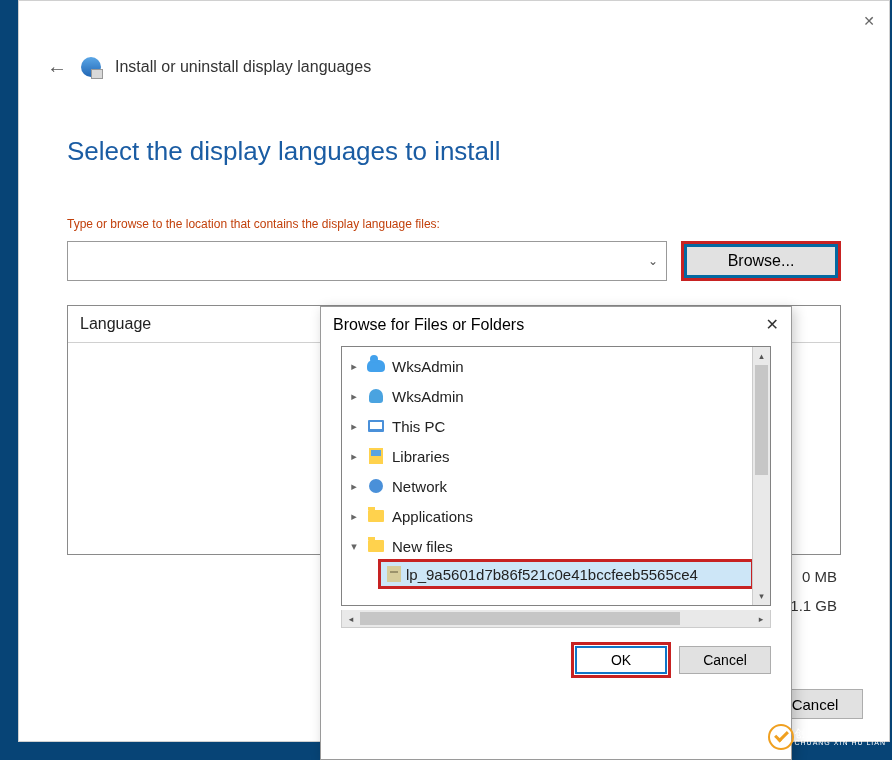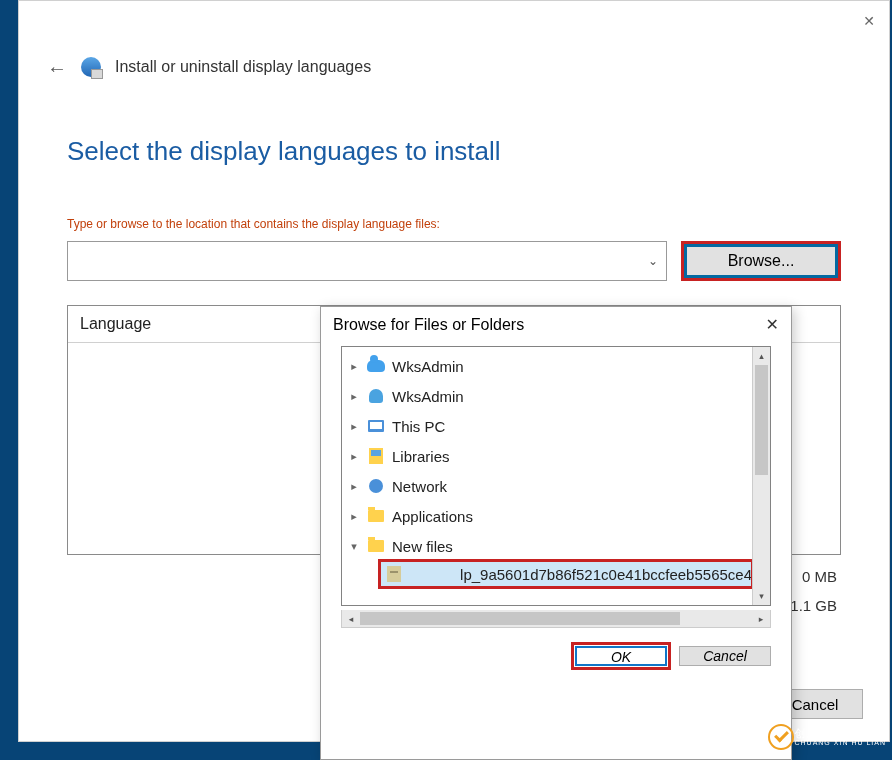--- a/index.html
+++ b/index.html
@@ -166,23 +166,22 @@
   .fold { width:16px;height:12px;background:#ffd24d;border-radius:1px;position:relative;}
   .fold::before{content:"";position:absolute;left:0;top:-3px;width:7px;height:3px;background:#ffd24d;}
   .arch { width:14px;height:16px;background:#d6cc9a;position:relative;}
   .arch::after{content:"";position:absolute;left:3px;top:5px;width:8px;height:2px;background:#9b926b;}
   .sel-row {
     background: #cde6f7;
     outline: 3px solid #c72222;
     outline-offset: -1px;
     margin-left: 38px;
     height: 26px;
-    display:flex;align-items:center;gap:16px;
+    display:flex;align-items:center;gap:2px;
     padding-left: 4px;
-    justify-content: space-between;
   }
   .vscroll {
     width: 18px;
     background: #e9e9e9;
     border-left: 1px solid #ccc;
     position: relative;
   }
   .vscroll .arrow { position:absolute;left:0;width:100%;height:18px;display:flex;align-items:center;justify-content:center;font-size:9px;color:#555;}
   .vscroll .up{top:0;} .vscroll .down{bottom:0;}
   .vscroll .thumb{position:absolute;top:18px;left:2px;right:2px;height:110px;background:#c6c6c6;}
@@ -197,26 +196,25 @@
   .hscroll .arrow{position:absolute;top:0;height:100%;width:18px;display:flex;align-items:center;justify-content:center;font-size:9px;color:#555;}
   .hscroll .l{left:0;} .hscroll .r{right:0;}
   .hscroll .thumb{position:absolute;left:18px;top:2px;bottom:2px;width:320px;background:#c6c6c6;}
   .dlg-btns {
     display: flex;
     justify-content: flex-end;
     gap: 12px;
     padding: 10px 20px 0 0;
   }
   .dlg-btn {
-    width: 92px; height: 20px;
+    width: 92px; height: 28px;
     background: #e1e1e1;
     border: 1px solid #adadad;
     font-size: 14px;
     cursor: pointer;
-    font-style: italic;
   }
   .dlg-btn.ok {
     background: #fff;
     border: 2px solid #1076c8;
     outline: 3px solid #c72222;
     outline-offset: 1px;
   }
   
   .wm {
     position: absolute;

